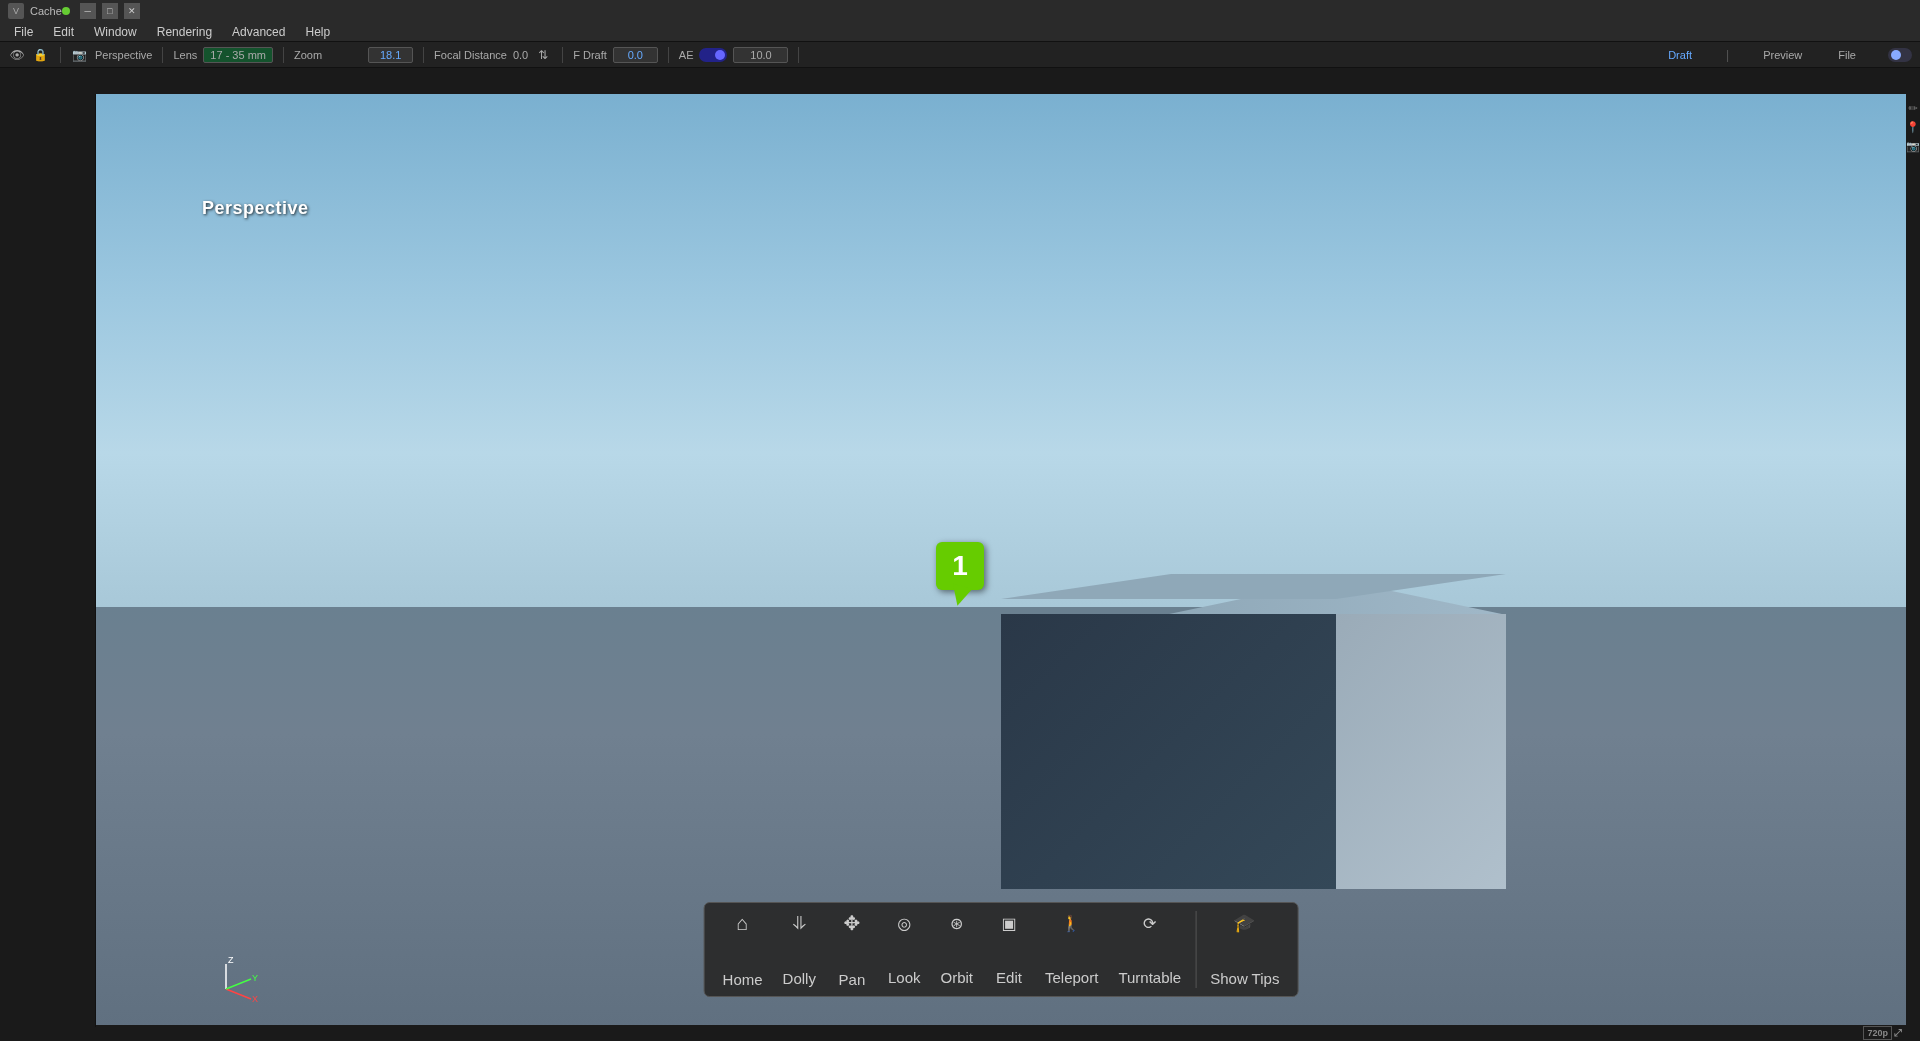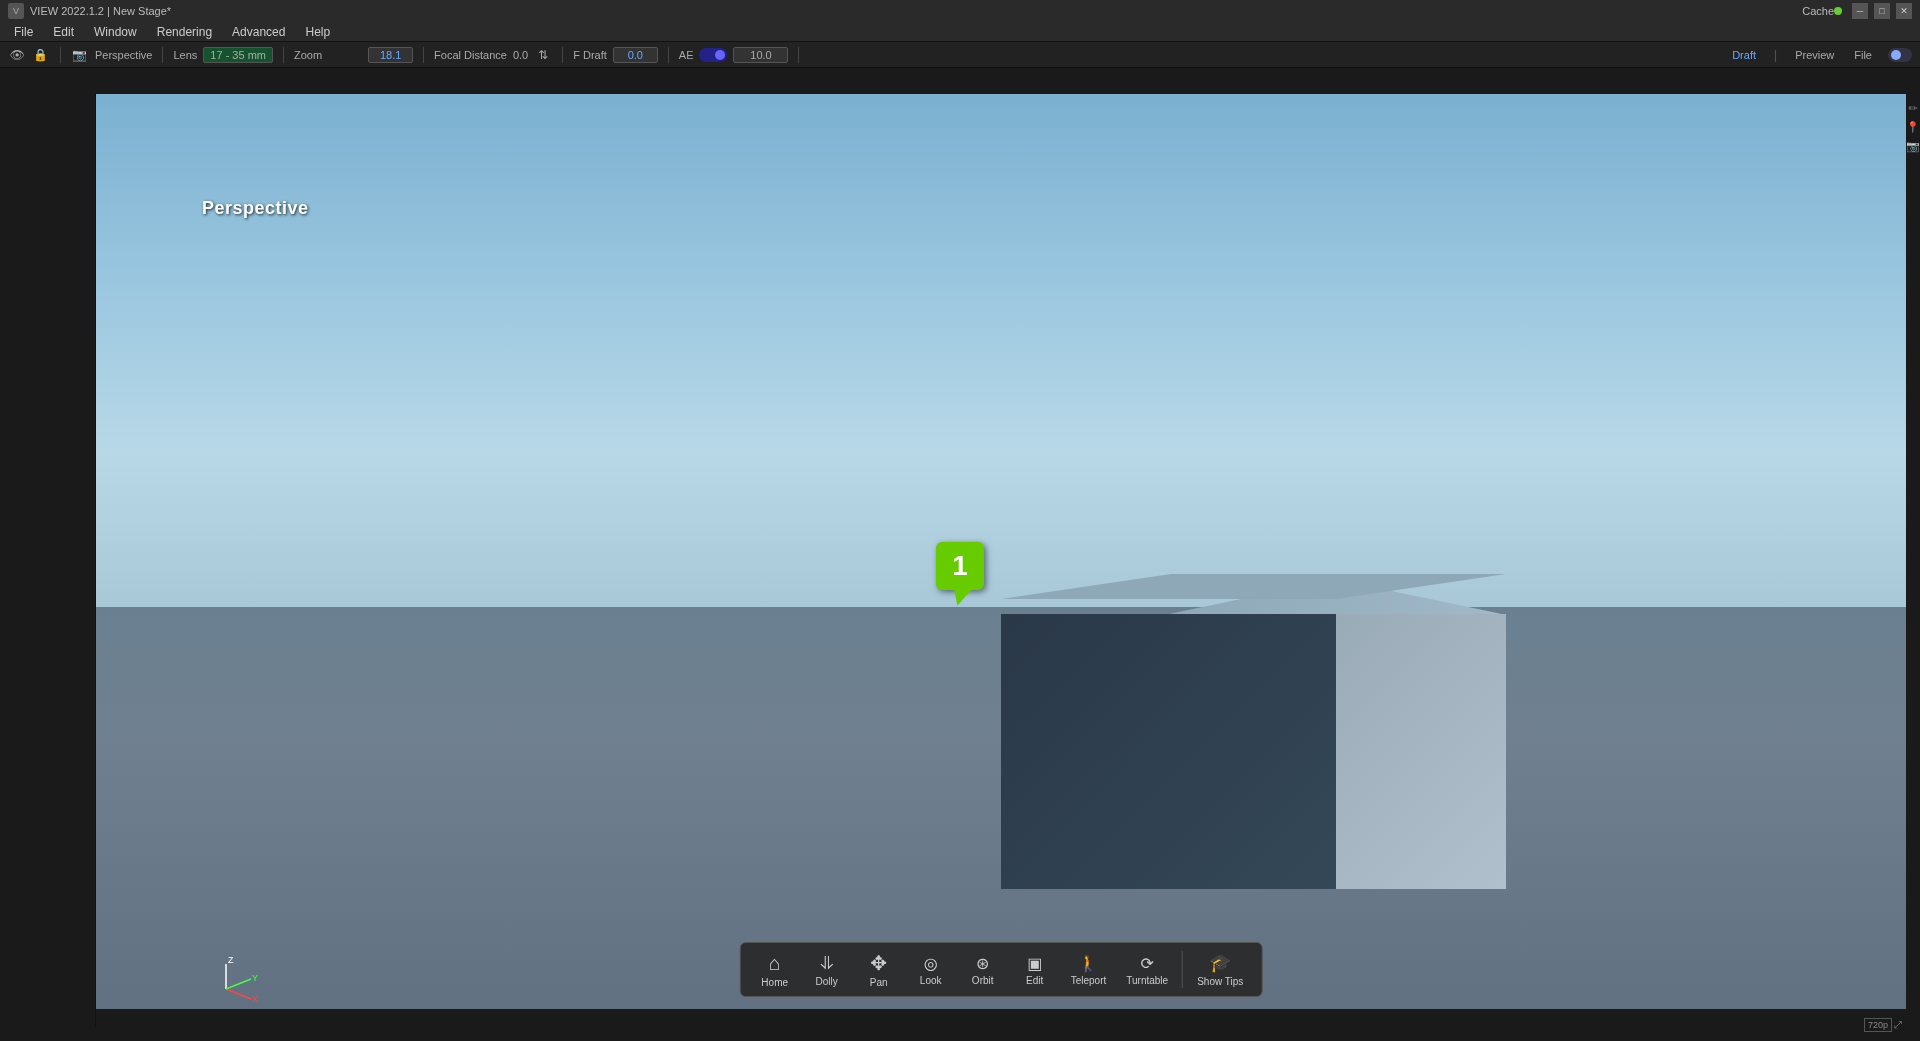--- a/index.html
+++ b/index.html
@@ -193,22 +193,23 @@
       padding: 4px 10px;
       cursor: pointer;
       min-width: 52px;
     }
     .bt-icon {
       font-size: 20px;
       margin-bottom: 2px;
       color: #ccc;
     }
     .bt-label {
-      font-size: 10px;
+      font-size: 15px;
       color: #ccc;
+      margin-top: 34px;
     }
     .bt-sep {
       width: 1px;
       background: #555;
       margin: 4px 4px;
     }
 
     
     .axis-indicator {
       position: absolute;
@@ -251,21 +252,22 @@
     .bottom-strip {
       position: absolute;
       bottom: 0;
       left: 96px;
       right: 14px;
       height: 14px;
       background: #1a1a1a;
       display: flex;
       align-items: center;
       justify-content: flex-end;
-      padding: 16px 4px;
+      padding: 8px 4px;
+      font-weight: bold;
     }
     .res-badge {
       font-size: 9px;
       color: #888;
       border: 1px solid #555;
       padding: 1px 3px;
     }
 
     
     .perspective-label {
@@ -278,25 +280,20 @@
       z-index: 150;
       text-shadow: 1px 1px 3px rgba(0,0,0,0.8);
       letter-spacing: 0.5px;
     }
   </style>
 </head>
 <body>
 
 <div id="titlebar">
   <div class="app-icon">V</div>
-  <span class="title-text">
-    <span>VIEW  2022.1.2</span>
-    <span> | </span>
-    <span>New Stage*</span>
-  </span>
   <div class="cache-area">
     <span>Cache</span>
     <div class="cache-dot"></div>
   </div>
   <div class="window-controls">
     <button class="win-btn">─</button>
     <button class="win-btn">□</button>
     <button class="win-btn">✕</button>
   </div>
 </div>
@@ -330,21 +327,21 @@
   <span class="toolbar-label">F Draft</span>
   <input class="toolbar-input" type="text" style="color: rgb(102, 170, 255);" value="0.0">
   <span class="toolbar-sep"></span>
   <span class="toolbar-label">AE</span>
   <div class="ae-toggle">
     <div class="ae-toggle-knob"></div>
   </div>
   <input class="toolbar-input" type="text" style="width: 55px; color: rgb(170, 170, 170);" value="10.0">
   <span class="toolbar-sep"></span>
 
-  <span style="margin-left:auto; display:flex; gap:12px; align-items:center;">
+  <span style="margin-left:auto; display:flex; gap:28px; align-items:center;">
     <span class="render-mode-btn active" style="color:#6af;">Draft</span>
     <span class="render-sep">|</span>
     <span class="render-mode-btn">Preview</span>
     <span class="render-mode-btn">File</span>
     <div style="width:24px; height:14px; background:#334; border-radius:7px; display:flex; align-items:center; padding:2px 3px; cursor:pointer;">
       <div style="width:10px; height:10px; background:#88aaff; border-radius:50%;"></div>
     </div>
   </span>
 </div>
 

